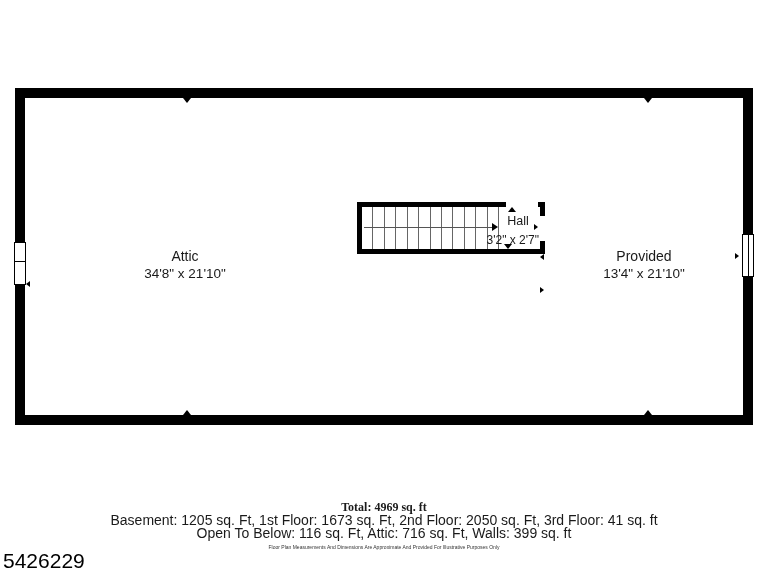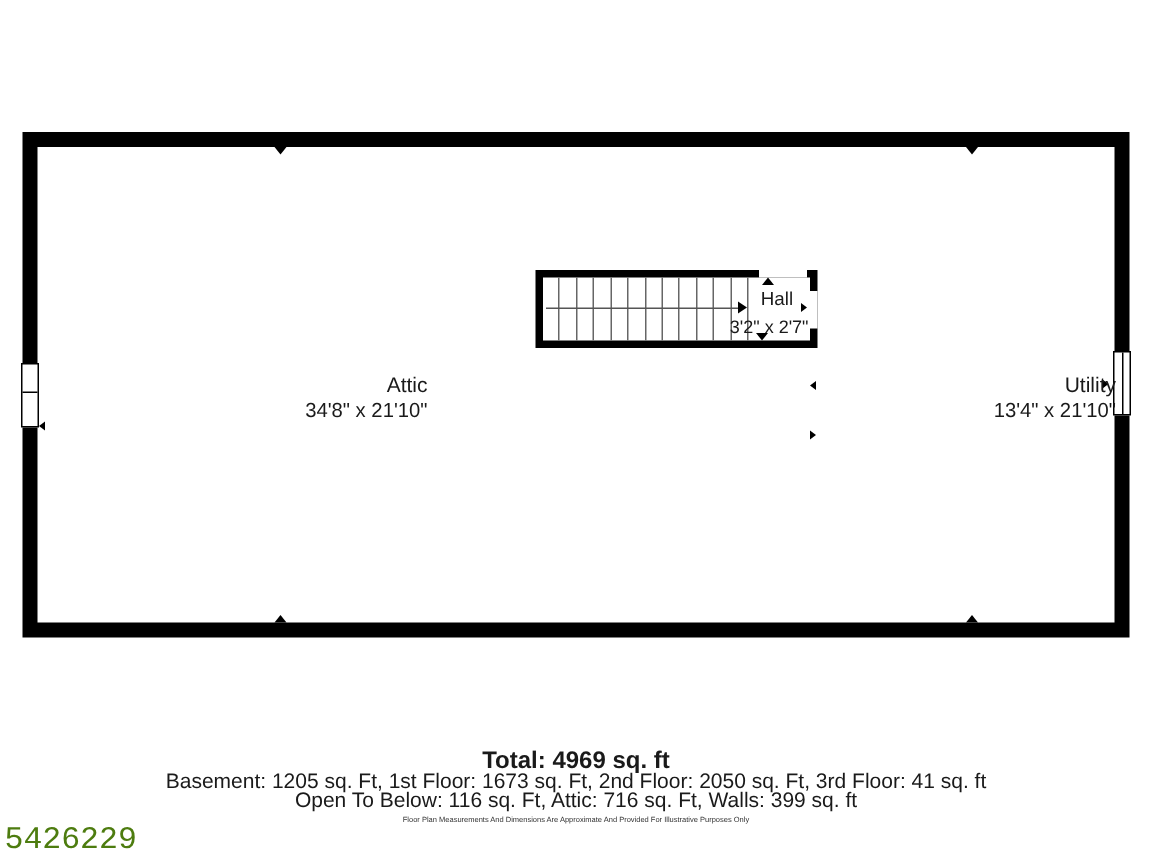--- a/index.html
+++ b/index.html
@@ -18,49 +18,49 @@
   .tri-left{border-top:3px solid transparent;border-bottom:3px solid transparent;border-right:4px solid #000;}
 
   
   .window{position:absolute;box-sizing:border-box;background:#fff;border:1px solid #000;}
   .window .sash-h{position:absolute;left:0;right:0;top:45%;height:1px;background:#000;}
   .window .sash-v{position:absolute;top:0;bottom:0;left:45%;width:1px;background:#000;}
   .window-left{left:14px;top:242px;width:12px;height:43px;}
   .window-right{left:742px;top:234px;width:12px;height:43px;}
 
   
-  .stairs{position:absolute;left:357px;top:180px;width:188px;height:52px;
+  .stairs{position:absolute;left:357px;top:202px;width:188px;height:52px;
           box-sizing:border-box;border:5px solid #000;background:#fff;}
   .stairs-inner{position:absolute;left:0;top:0;width:178px;height:42px;}
   .treads{position:absolute;left:0;top:0;width:137px;height:42px;display:flex;}
   .tread{flex:1;border-right:1px solid #666;}
   .run-line{position:absolute;left:2px;top:20px;width:130px;height:1px;background:#555;}
   .run-arrow{position:absolute;left:130px;top:16px;width:0;height:0;
              border-top:4px solid transparent;border-bottom:4px solid transparent;border-left:6px solid #000;}
   .top-gap{position:absolute;left:144px;top:-5px;width:32px;height:5px;background:#fff;}
   .right-gap{position:absolute;right:-5px;top:9px;width:5px;height:25px;background:#fff;}
   .hall-name{position:absolute;left:134px;top:7px;width:44px;text-align:center;
              font-size:12.5px;line-height:14px;white-space:nowrap;}
   .hall-dims{position:absolute;right:1px;top:26px;font-size:12px;line-height:14px;
              text-align:right;white-space:nowrap;}
 
   
-  .room-label{position:absolute;width:200px;text-align:right;}
+  .room-label{position:absolute;width:200px;text-align:center;}
   .room-name{font-size:14px;line-height:18px;}
   .room-dims{font-size:13.5px;line-height:17px;}
   .label-attic{left:85px;top:247px;}
   .label-utility{left:544px;top:247px;}
 
   
   .summary{position:absolute;left:0;top:501px;width:768px;text-align:center;}
-  .summary .total{font-size:16px;font-weight:bold;line-height:13px;}
+  .summary .total{font-size:12px;font-weight:bold;line-height:13px;font-family:Liberation Serif, serif;}
   .summary .line{font-size:14px;line-height:13px;}
   .summary .disclaimer{font-size:5px;line-height:8px;margin-top:3px;color:#333;}
 
-  .photo-id{position:absolute;left:3px;top:549px;font-size:21px;color:#4d7c0f;letter-spacing:0px;font-family:Liberation Mono, monospace;}
+  .photo-id{position:absolute;left:3px;top:549px;font-size:21px;color:#000000;letter-spacing:0px;}
 </style>
 </head>
 <body>
 
 <div id="stage">
 
   <div class="plan-outline"></div>
 
   <div class="tri tri-down" style="left:183px;top:98px;"></div>
   <div class="tri tri-down" style="left:644px;top:98px;"></div>
@@ -106,21 +106,21 @@
   </div>
 
   <div class="tri tri-left" style="left:540px;top:254px;"></div>
   <div class="tri tri-right" style="left:540px;top:287px;"></div>
 
   <div class="room-label label-attic">
     <div class="room-name">Attic</div>
     <div class="room-dims">34'8" x 21'10"</div>
   </div>
   <div class="room-label label-utility">
-    <div class="room-name">Utility</div>
+    <div class="room-name">Provided</div>
     <div class="room-dims">13'4" x 21'10"</div>
   </div>
 
   <div class="summary">
     <div class="total">Total: 4969 sq. ft</div>
     <div class="line">Basement: 1205 sq. Ft, 1st Floor: 1673 sq. Ft, 2nd Floor: 2050 sq. Ft, 3rd Floor: 41 sq. ft</div>
     <div class="line">Open To Below: 116 sq. Ft, Attic: 716 sq. Ft, Walls: 399 sq. ft</div>
     <div class="disclaimer">Floor Plan Measurements And Dimensions Are Approximate And Provided For Illustrative Purposes Only</div>
   </div>
 

